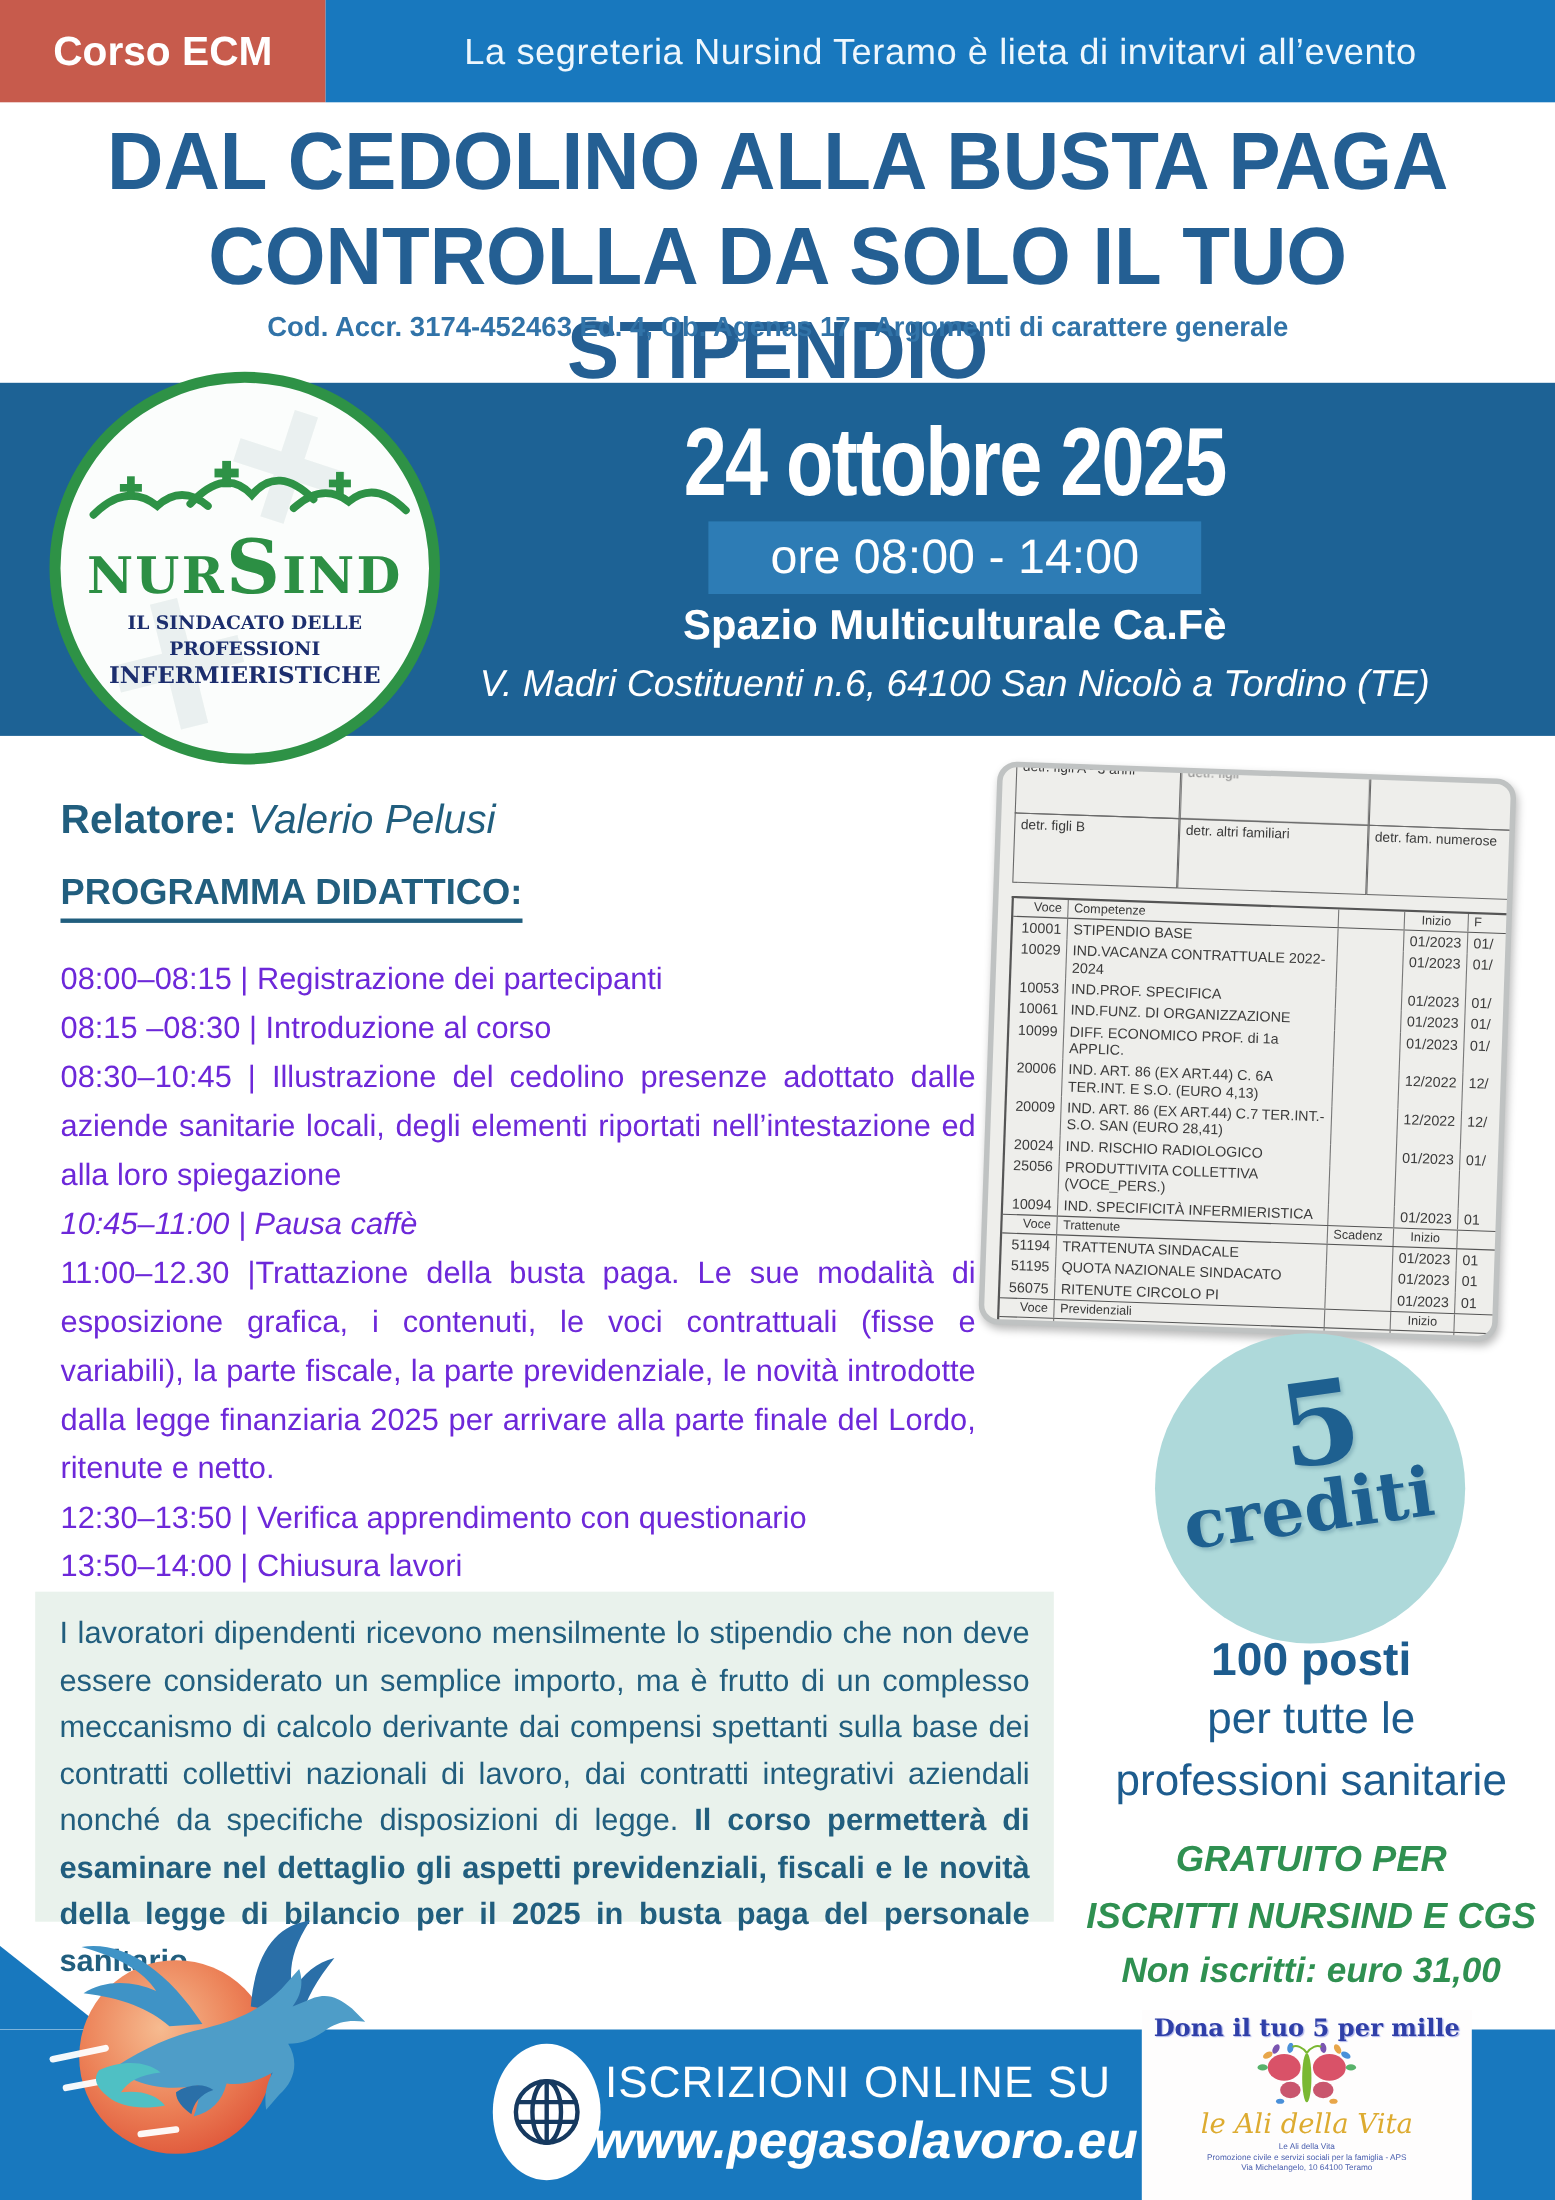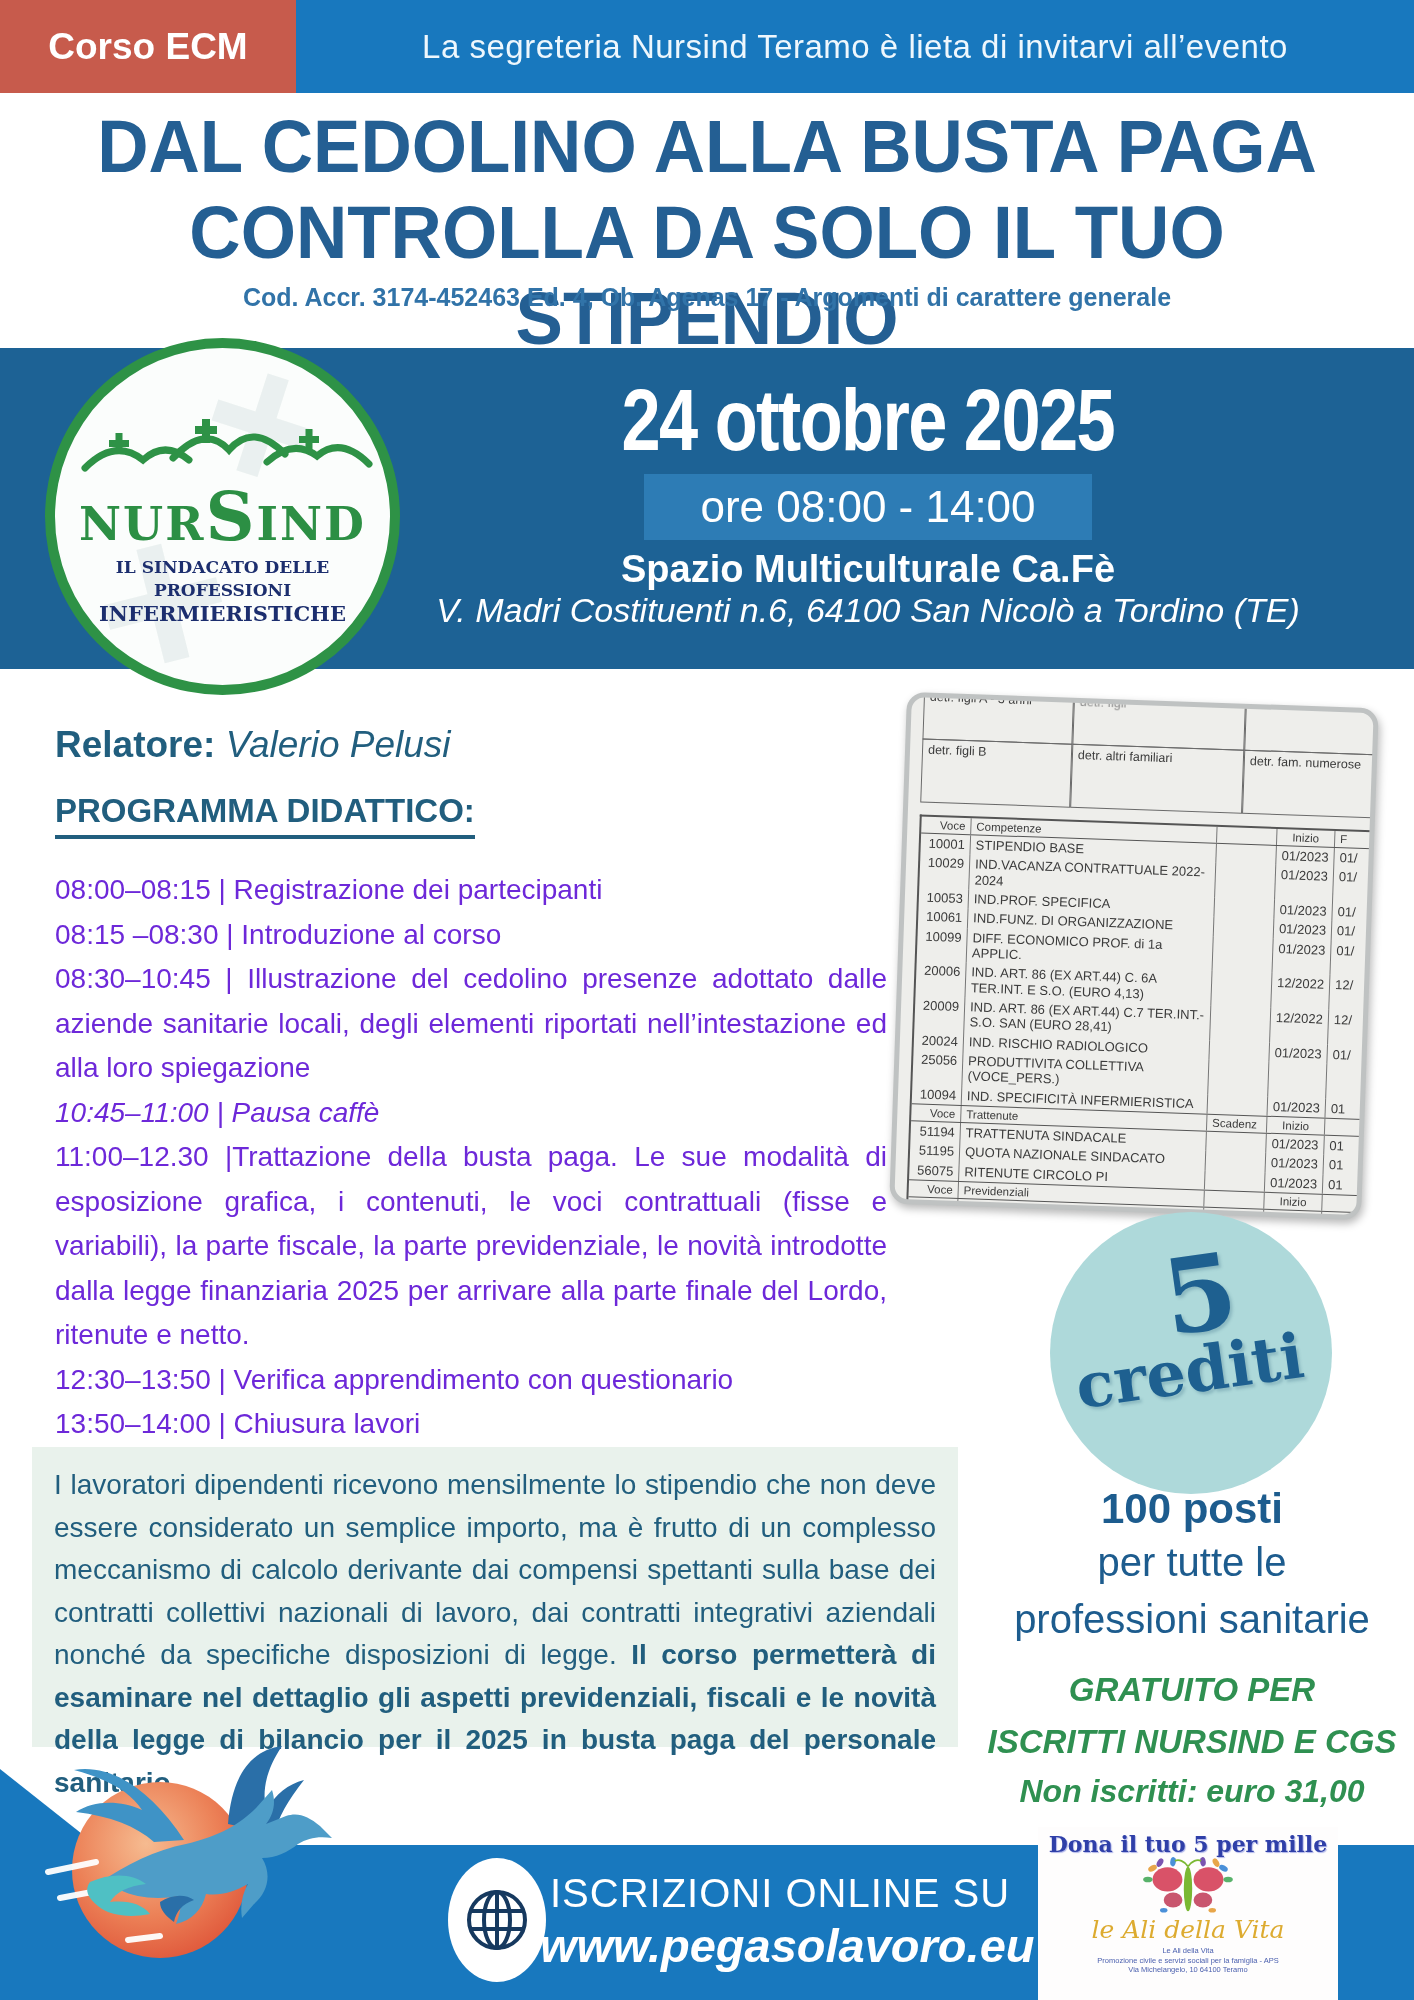--- a/index.html
+++ b/index.html
@@ -18,21 +18,21 @@
   .title-line{font-size:74px;font-weight:700;line-height:86px;display:block;transform:scaleX(.96);transform-origin:center;}
   .accreditation{position:absolute;left:0;top:283px;width:1414px;text-align:center;color:#3173a8;font-size:25px;font-weight:600;}
 
   
   .banner{position:absolute;left:0;top:348px;width:1414px;height:321px;background:#1d6295;}
   .event-block{position:absolute;left:410px;top:348px;width:916px;text-align:center;color:#fff;}
   .event-date{display:inline-block;margin-top:32px;font-size:88px;font-weight:700;line-height:80px;transform:scaleX(.8);letter-spacing:-2px;}
   .time-box{display:inline-block;margin-top:14px;background:#2d7cb5;color:#fff;font-size:44px;font-weight:500;
             padding:8px 56px;line-height:50px;}
   .event-venue{margin-top:8px;font-size:38px;font-weight:700;}
-  .event-address{font-size:34px;font-style:italic;}
+  .event-address{margin-top:12px;font-size:34px;font-style:italic;}
 
   
   .nursind-logo{position:absolute;left:45px;top:338px;width:355px;height:357px;border-radius:50%;
                 background:#fbfdfc;border:10px solid #2e9246;box-sizing:border-box;overflow:hidden;text-align:center;z-index:5;}
   .wm{position:absolute;color:#dce6e5;font-size:200px;font-weight:700;opacity:.55;pointer-events:none;}
   .wm1{left:150px;top:-40px;transform:rotate(18deg);}
   .wm2{left:40px;top:120px;transform:rotate(-14deg);font-size:230px;}
   .nursind-name{position:relative;margin-top:128px;color:#2c8f44;font-family:"DejaVu Serif",serif;font-weight:700;letter-spacing:2px;}
   .nursind-name .n1{font-size:46px;}
   .nursind-name .n2{font-size:68px;}

